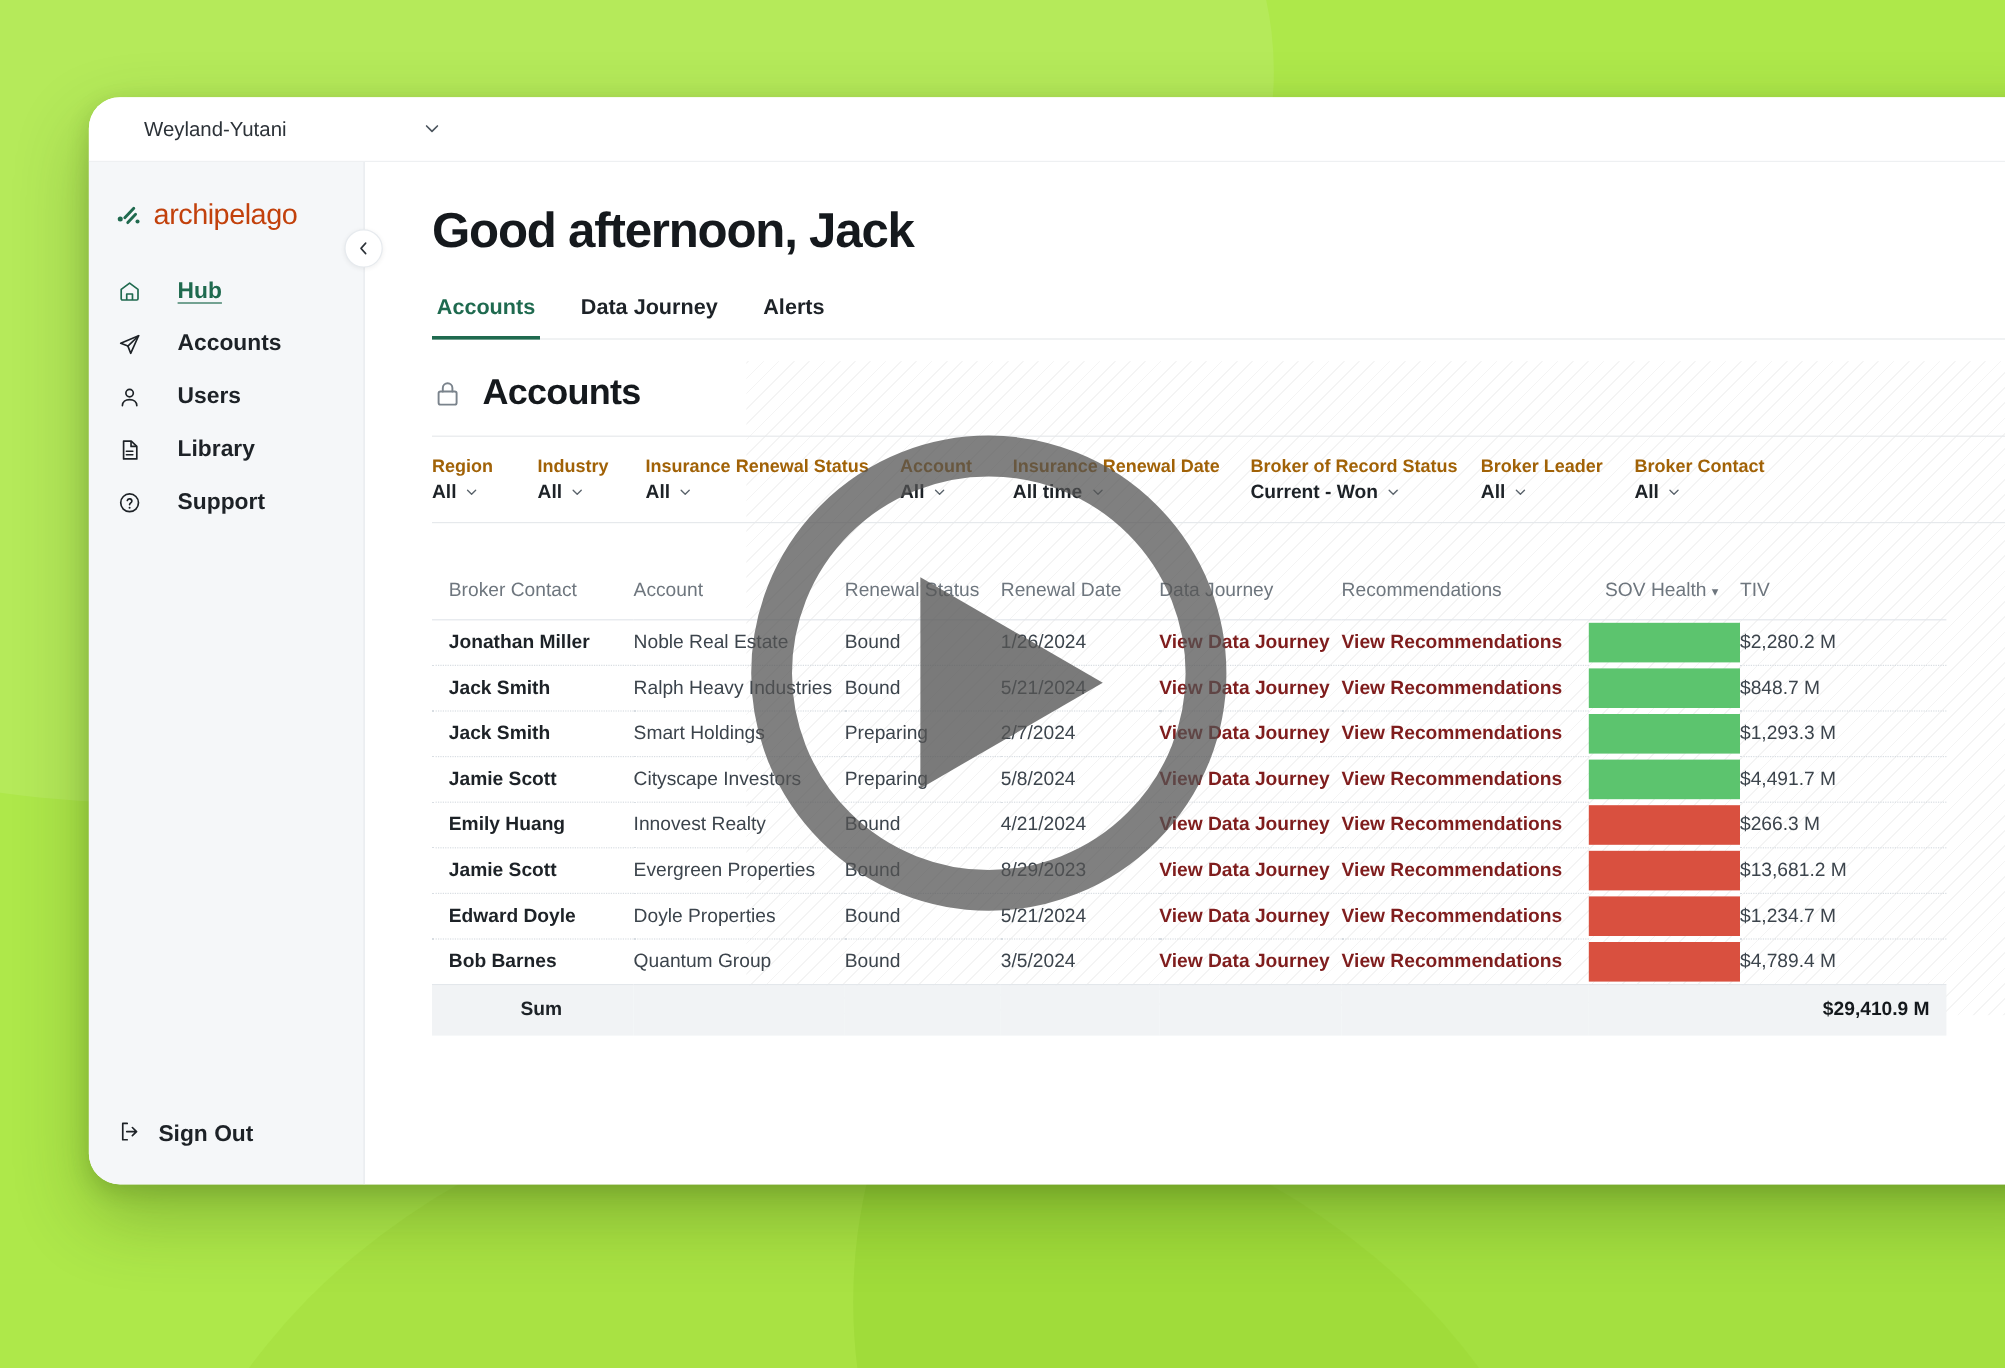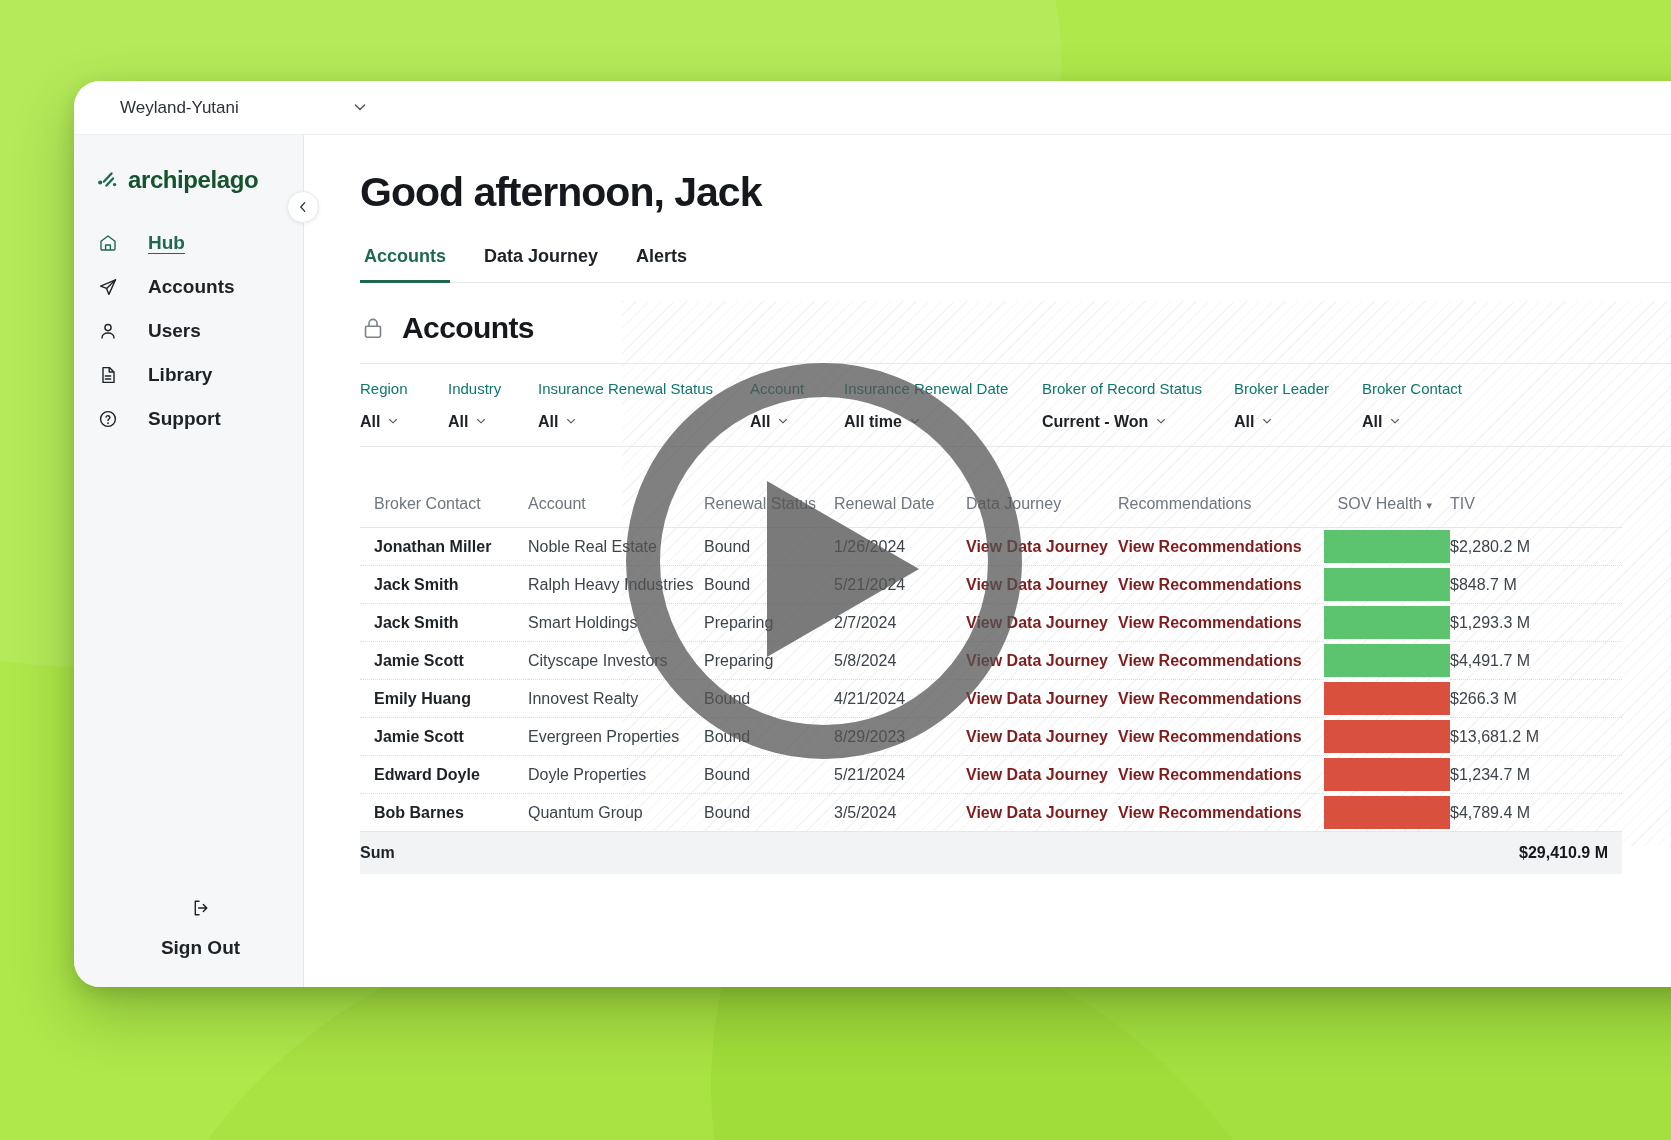--- a/index.html
+++ b/index.html
@@ -82,21 +82,21 @@
     padding-top: 18px;
     position: relative;
   }
   .brand {
     display: flex; align-items: center; gap: 10px;
     padding: 8px 0 0 22px;
     height: 46px;
   }
   .brand-logo { width: 22px; height: 22px; flex: 0 0 22px; }
   .brand-name {
-    font-size: 24px; font-weight: 700; color: #14532d;
+    font-size: 24px; font-weight: 400; color: #c2410c;
     letter-spacing: -0.4px;
   }
   .collapse-btn {
     position: absolute;
     right: -16px; top: 56px;
     width: 32px; height: 32px;
     border-radius: 50%;
     background: #ffffff;
     border: 1px solid #e6eaee;
     display: flex; align-items: center; justify-content: center;
@@ -116,21 +116,20 @@
   .nav-item.active { color: #1f6a4f; }
   .nav-item.active .nav-label {
     color: #1f6a4f; text-decoration: underline; text-underline-offset: 4px;
   }
   .nav-spacer { flex: 1; }
   .signout {
     display: flex; align-items: center; gap: 14px;
     padding: 14px 0 28px 24px;
     font-size: 19px; font-weight: 700; color: #1d2227;
     cursor: pointer;
-    flex-direction: column;
   }
 
   
   .main {
     flex: 1; min-width: 0;
     background: #ffffff;
     padding: 34px 0 0 56px;
     overflow: hidden;
     position: relative;
   }
@@ -174,21 +173,21 @@
   }
   .lock-icon { width: 26px; height: 26px; color: #7a838c; }
 
   .filters-wrap { border-top: 1px solid #e6e9ec; border-bottom: 1px solid #e6e9ec; }
   .filters {
     display: flex;
     padding: 16px 0 15px 0;
     gap: 0;
   }
   .filter { padding-right: 22px; }
-  .filter-label { font-size: 15px; color: #0f766e; margin-bottom: 16px; white-space: nowrap; }
+  .filter-label { font-size: 15px; color: #a16207; margin-bottom: 5px; white-space: nowrap; font-weight: bold; }
   .filter-value {
     font-size: 16px; font-weight: 700; color: #1d2227;
     display: flex; align-items: center; gap: 7px; cursor: pointer; white-space: nowrap;
   }
   .filter-value .chev { font-size: 11px; color: #5a6views; color:#5a636b; }
 
   
   .table-wrap { margin-top: 48px; }
   table { border-collapse: collapse; width: 1262px; table-layout: fixed; }
   thead th {
@@ -214,21 +213,21 @@
   th.sov-h { text-align: right; padding-right: 18px; }
   .sov-caret { font-size: 11px; }
 
   tfoot td {
     background: #f1f3f5;
     font-weight: 800; color: #15191d; font-size: 16px;
     padding: 12px 0 12px 0;
     border-top: 1px solid #e3e7eb;
     height: 36px;
   }
-  tfoot td.c-contact { padding-left: 0; }
+  tfoot td.c-contact { padding-left: 14px; text-align: center; }
   tfoot td.num { text-align: right; padding-right: 14px; }
 
   
   col.w-contact { width: 168px; }
   col.w-account { width: 176px; }
   col.w-status  { width: 130px; }
   col.w-date    { width: 132px; }
   col.w-dj      { width: 152px; }
   col.w-rec     { width: 206px; }
   col.w-sov     { width: 126px; }

